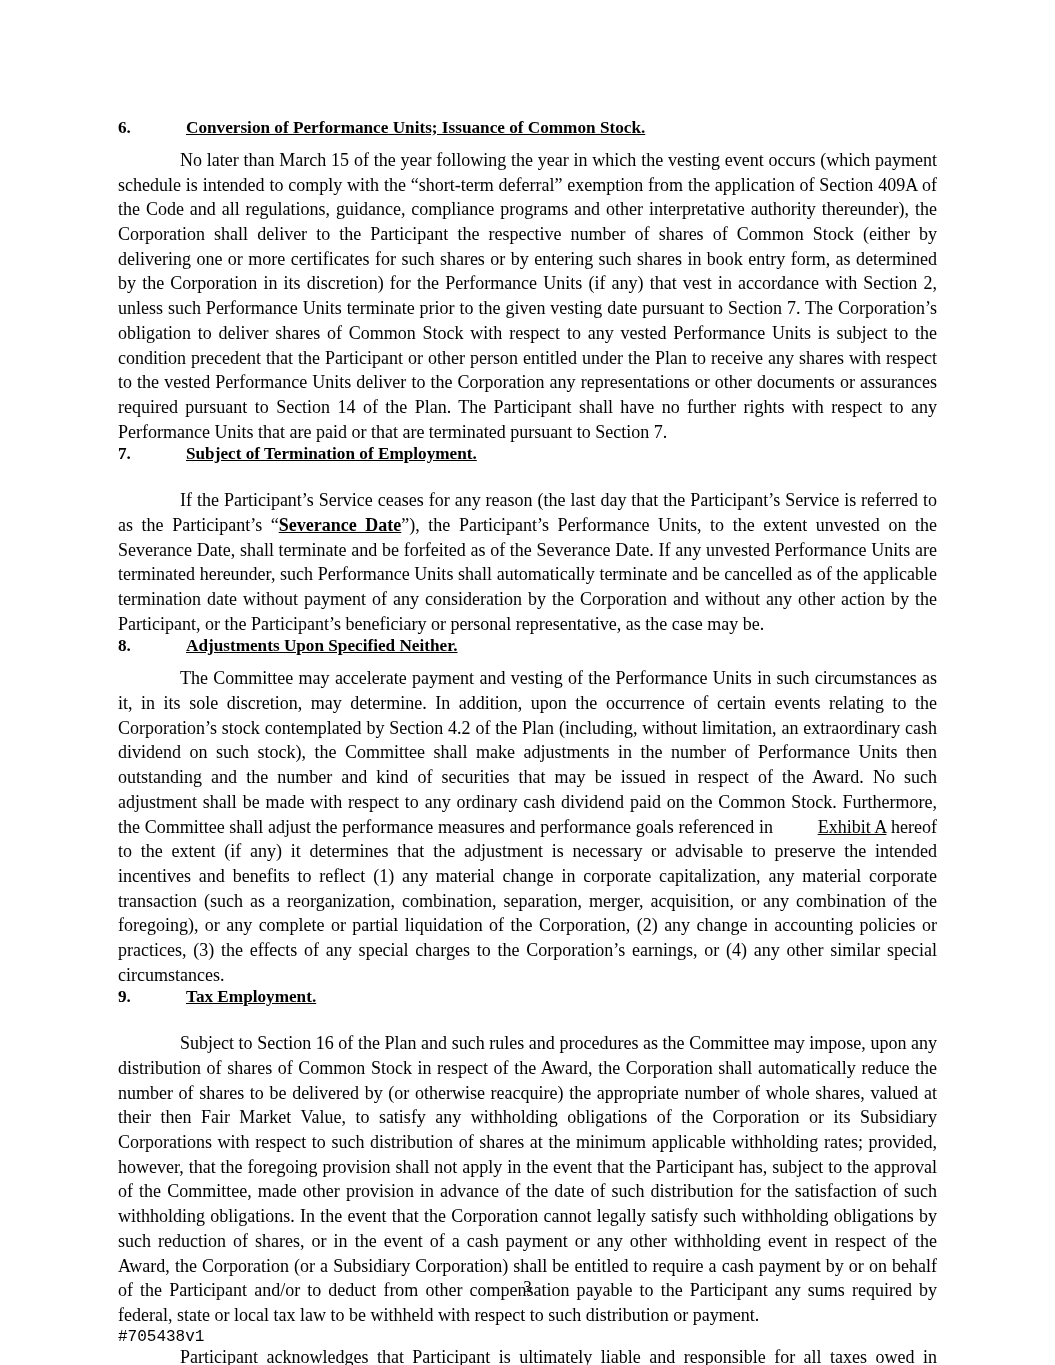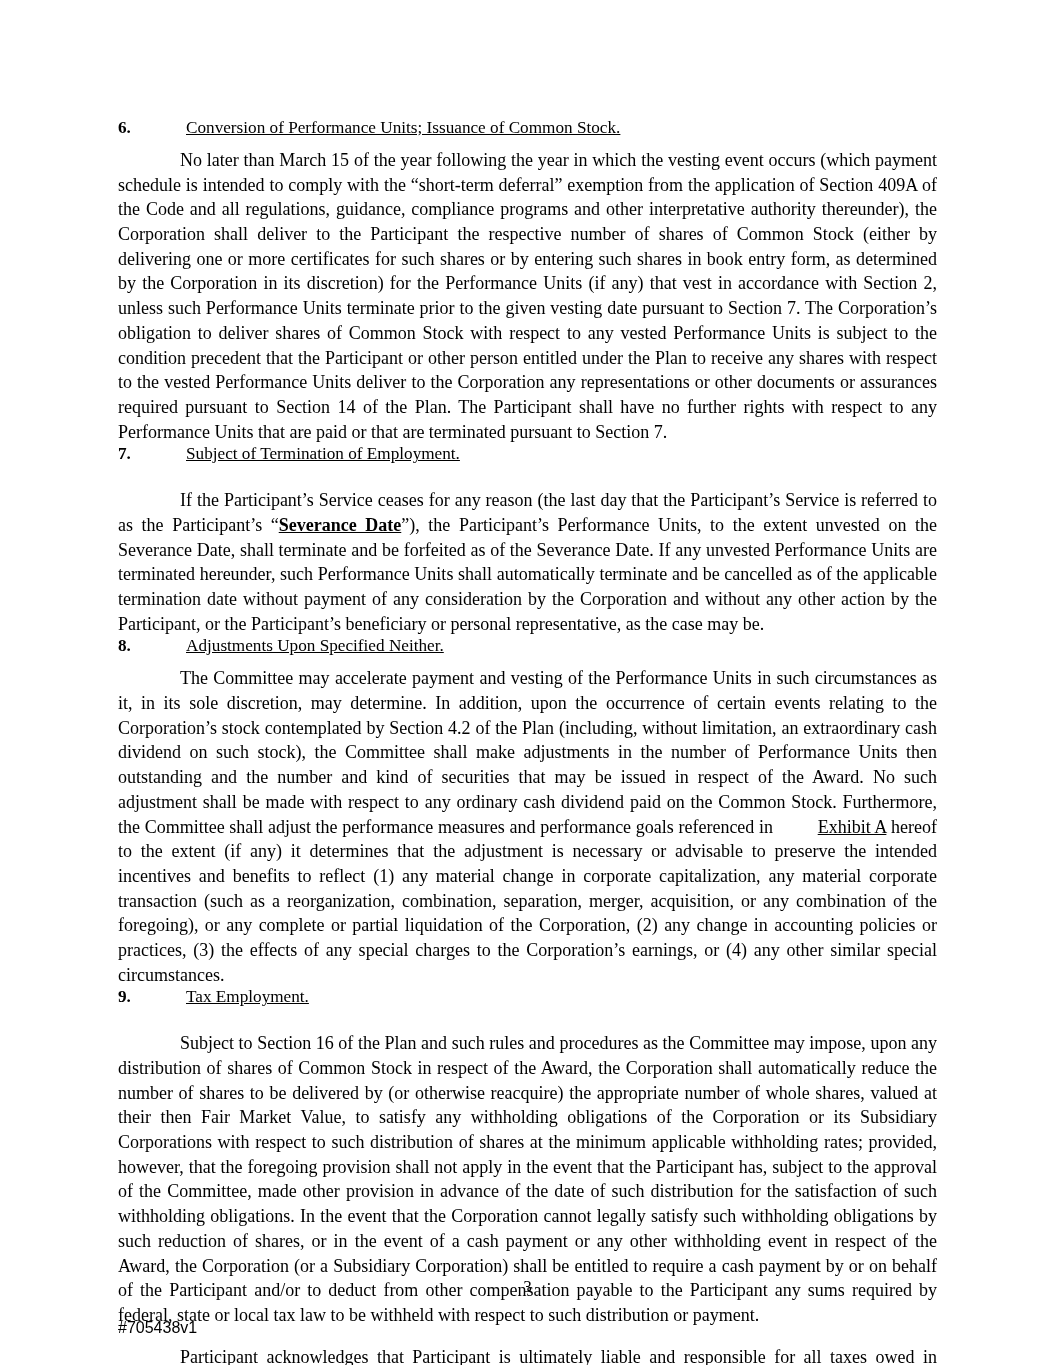--- a/index.html
+++ b/index.html
@@ -33,21 +33,21 @@
     margin-top: 0;
   }
   .heading-num {
     font-size: 17.2px;
     font-weight: bold;
     width: 68px;
     flex: 0 0 68px;
   }
   .heading-title {
     font-size: 17.2px;
-    font-weight: normal;
+    font-weight: bold;
     text-decoration: underline;
   }
   p.para {
     font-size: 18px;
     line-height: 1.372;
     margin: 0 0 0 0;
     text-align: justify;
     text-indent: 62px;
   }
   p.para + p.para {
@@ -61,23 +61,23 @@
     position: absolute;
     left: 0;
     right: 0;
     bottom: 68px;
     text-align: center;
     font-size: 17.2px;
   }
   .footer-id {
     position: absolute;
     left: 118px;
-    bottom: 28px;
+    bottom: 19px;
     font-size: 16px;
-    font-family: Liberation Sans, sans-serif;
+    font-family: Liberation Mono, monospace;
   }
 </style>
 </head>
 <body>
 
 <div class="page">
 
   <div class="section">
     <div class="heading-row">
       <span class="heading-num">6.</span>

